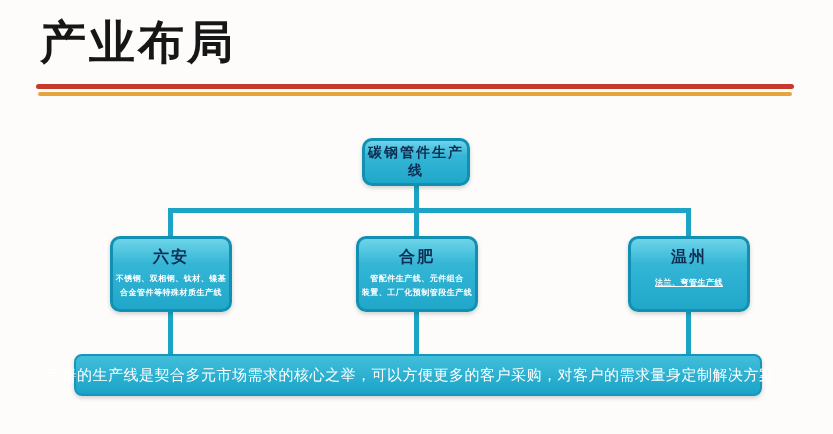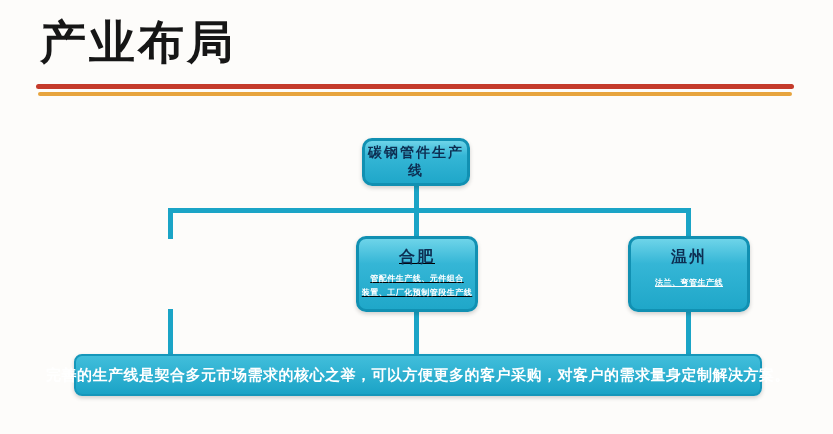--- a/index.html
+++ b/index.html
@@ -70,39 +70,39 @@
   .node-city .node-desc {
     margin-top: 4px;
     font-size: 8px;
     font-weight: 700;
     color: #ffffff;
     line-height: 1.7;
     white-space: pre-line;
     letter-spacing: 0.5px;
   }
   .node-luan    { left: 110px; }
-  .node-hefei   { left: 356px; text-decoration: underline; }
+  .node-hefei   { left: 356px; }
   .node-wenzhou { left: 628px; }
   .node-wenzhou .node-desc { margin-top: 8px; text-decoration: underline; }
 
   
   .footer-banner {
     position: absolute;
     left: 74px; top: 354px;
     width: 688px; height: 42px;
     border-radius: 8px;
     border: 2px solid #1697ba;
     background: linear-gradient(180deg, #41bedb 0%, #1ba3c6 100%);
     box-shadow: 0 2px 4px rgba(0,0,0,0.18);
     box-sizing: border-box;
     display: flex;
     align-items: center;
     justify-content: center;
     font-size: 15px;
-    font-weight: 700;
+    font-weight: 400;
     color: #ffffff;
     letter-spacing: 0.5px;
     white-space: nowrap;
   }
 </style>
 </head>
 <body>
 
 <div class="stage">
 
@@ -118,20 +118,25 @@
   <div class="connector conn-v" style="left:414px; top:208px; height:31px;"></div>
   <div class="connector conn-v" style="left:686px; top:208px; height:31px;"></div>
   <div class="connector conn-v" style="left:168px; top:309px; height:47px;"></div>
   <div class="connector conn-v" style="left:414px; top:309px; height:47px;"></div>
   <div class="connector conn-v" style="left:686px; top:309px; height:47px;"></div>
 
   <div class="node node-root">
     <span class="node-title">碳钢管件生产线</span>
   </div>
 
+  <div class="node node-city node-luan">
+    <div class="node-title">六安</div>
+    <div class="node-desc">不锈钢、双相钢、钛材、镍基
+合金管件等特殊材质生产线</div>
+  </div>
   <div class="node node-city node-hefei">
     <div class="node-title">合肥</div>
     <div class="node-desc">管配件生产线、元件组合
 装置、工厂化预制管段生产线</div>
   </div>
   <div class="node node-city node-wenzhou">
     <div class="node-title">温州</div>
     <div class="node-desc">法兰、弯管生产线</div>
   </div>
 

